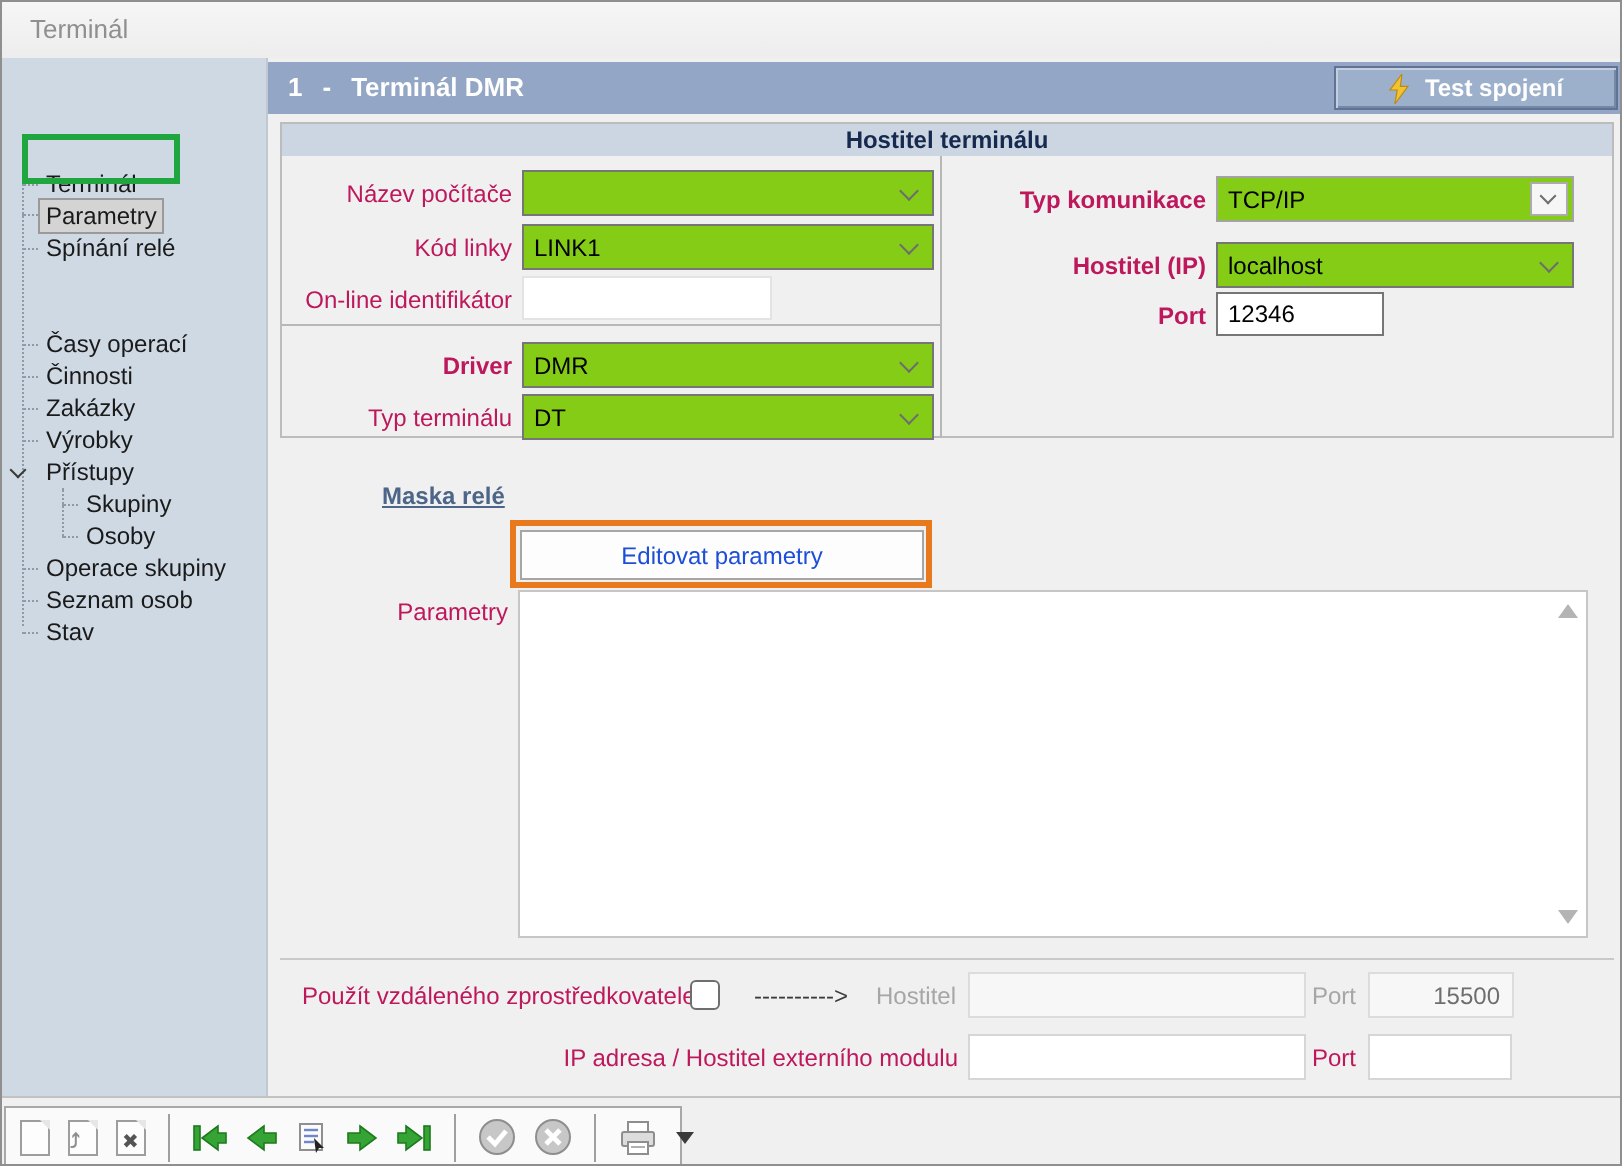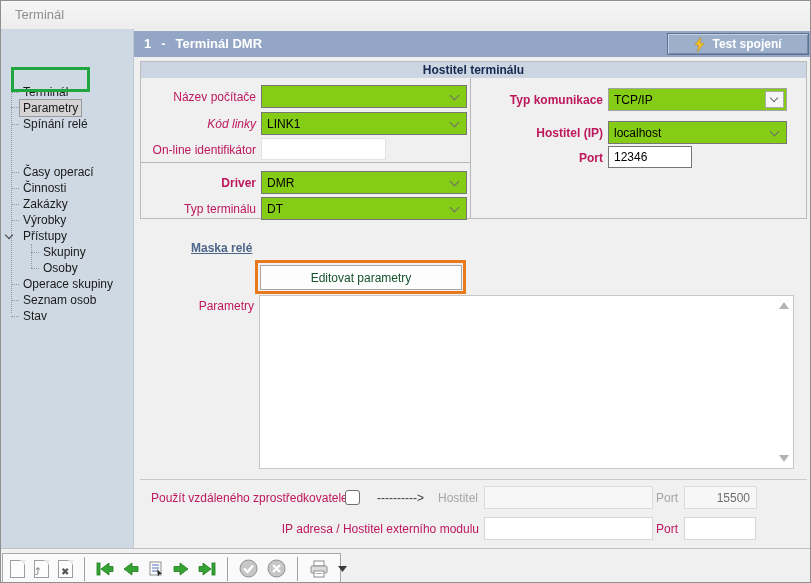--- a/index.html
+++ b/index.html
@@ -30,21 +30,21 @@
   .hdivider-left{left:0;top:100px;width:329px;height:0;border-top:1px solid #b7b7b7;}
   .flabel{position:absolute;font-size:12px;color:#be185d;text-align:right;white-space:nowrap;}
   .combo{position:absolute;background:#84cc16;border:1px solid #767676;height:21px;display:flex;align-items:center;padding-left:5px;font-size:12px;color:#000;cursor:pointer;}
   .combo .chev{position:absolute;right:8px;top:6px;width:6px;height:6px;border-right:1.4px solid #6e6e6e;border-bottom:1.4px solid #6e6e6e;transform:rotate(45deg);}
   .combo.boxedchev{border-color:#a3a3a3;}
   .combo .chevbox{position:absolute;right:2px;top:2px;width:17px;height:15px;border:1px solid #ababab;background:#f6f6f6;}
   .combo .chevbox i{position:absolute;left:5px;top:3px;width:5px;height:5px;border-right:1.4px solid #6e6e6e;border-bottom:1.4px solid #6e6e6e;transform:rotate(45deg);}
   .tinput{position:absolute;background:#ffffff;border:1px solid #e3e3e3;height:20px;font-size:12px;padding-left:5px;display:flex;align-items:center;color:#000;}
   .tinput.hard{border-color:#767676;}
   .link{position:absolute;font-weight:bold;font-size:12px;color:#4c6589;text-decoration:underline;cursor:pointer;}
-  .editbtn{left:259px;top:264px;width:202px;height:25px;background:#fdfdfd;border:1px solid #a6a6a6;font-size:12px;color:#14532d;display:flex;align-items:center;justify-content:center;cursor:pointer;}
+  .editbtn{left:259px;top:264px;width:202px;height:25px;background:#fdfdfd;border:1px solid #a6a6a6;font-size:12px;color:#1d4ed8;display:flex;align-items:center;justify-content:center;cursor:pointer;}
   .txtarea{left:258px;top:294px;width:535px;height:174px;background:#ffffff;border:1px solid #c6c6c6;}
   .scrollarrow{position:absolute;right:4px;width:0;height:0;border-left:5px solid transparent;border-right:5px solid transparent;}
   .scrollarrow.up{top:6px;border-bottom:7px solid #b4b4b4;}
   .scrollarrow.down{bottom:6px;border-top:7px solid #b4b4b4;}
   .bigdivider{left:139px;top:478px;width:667px;height:0;border-top:1px solid #c9c9c9;}
   .checkbox{left:344px;top:489px;width:15px;height:15px;background:#ffffff;border:1px solid #6e6e6e;border-radius:3px;cursor:pointer;}
   .arrowtxt{position:absolute;font-size:12px;color:#3c3c3c;letter-spacing:0px;}
   .glabel{color:#a6a6a6 !important;}
   .dinput{position:absolute;background:#f7f7f7;border:1px solid #dcdcdc;height:21px;font-size:12px;color:#6e6e6e;display:flex;align-items:center;}
   .winput{position:absolute;background:#ffffff;border:1px solid #d6d6d6;height:21px;font-size:12px;color:#000;display:flex;align-items:center;padding-left:5px;}
@@ -143,21 +143,21 @@
     <div class="abs vdivider"></div>
     <div class="abs hdivider-left"></div>
   </div>
 
   <span class="flabel" style="left:139px;top:89px;width:116px;">Název počítače</span>
   <div class="combo" style="left:260px;top:84px;width:199px;">
     <span></span>
       <span class="chev"></span>
   </div>
 
-  <span class="flabel" style="left:139px;top:116px;width:116px;font-style:italic;">Kód linky</span>
+  <span class="flabel" style="left:139px;top:116px;width:116px;">Kód linky</span>
   <div class="combo" style="left:260px;top:111px;width:199px;">
     <span>LINK1</span>
       <span class="chev"></span>
   </div>
 
   <span class="flabel" style="left:139px;top:142px;width:116px;">On-line identifikátor</span>
   <div class="tinput" style="left:260px;top:137px;width:118px;">
     <span></span>
   </div>
 

